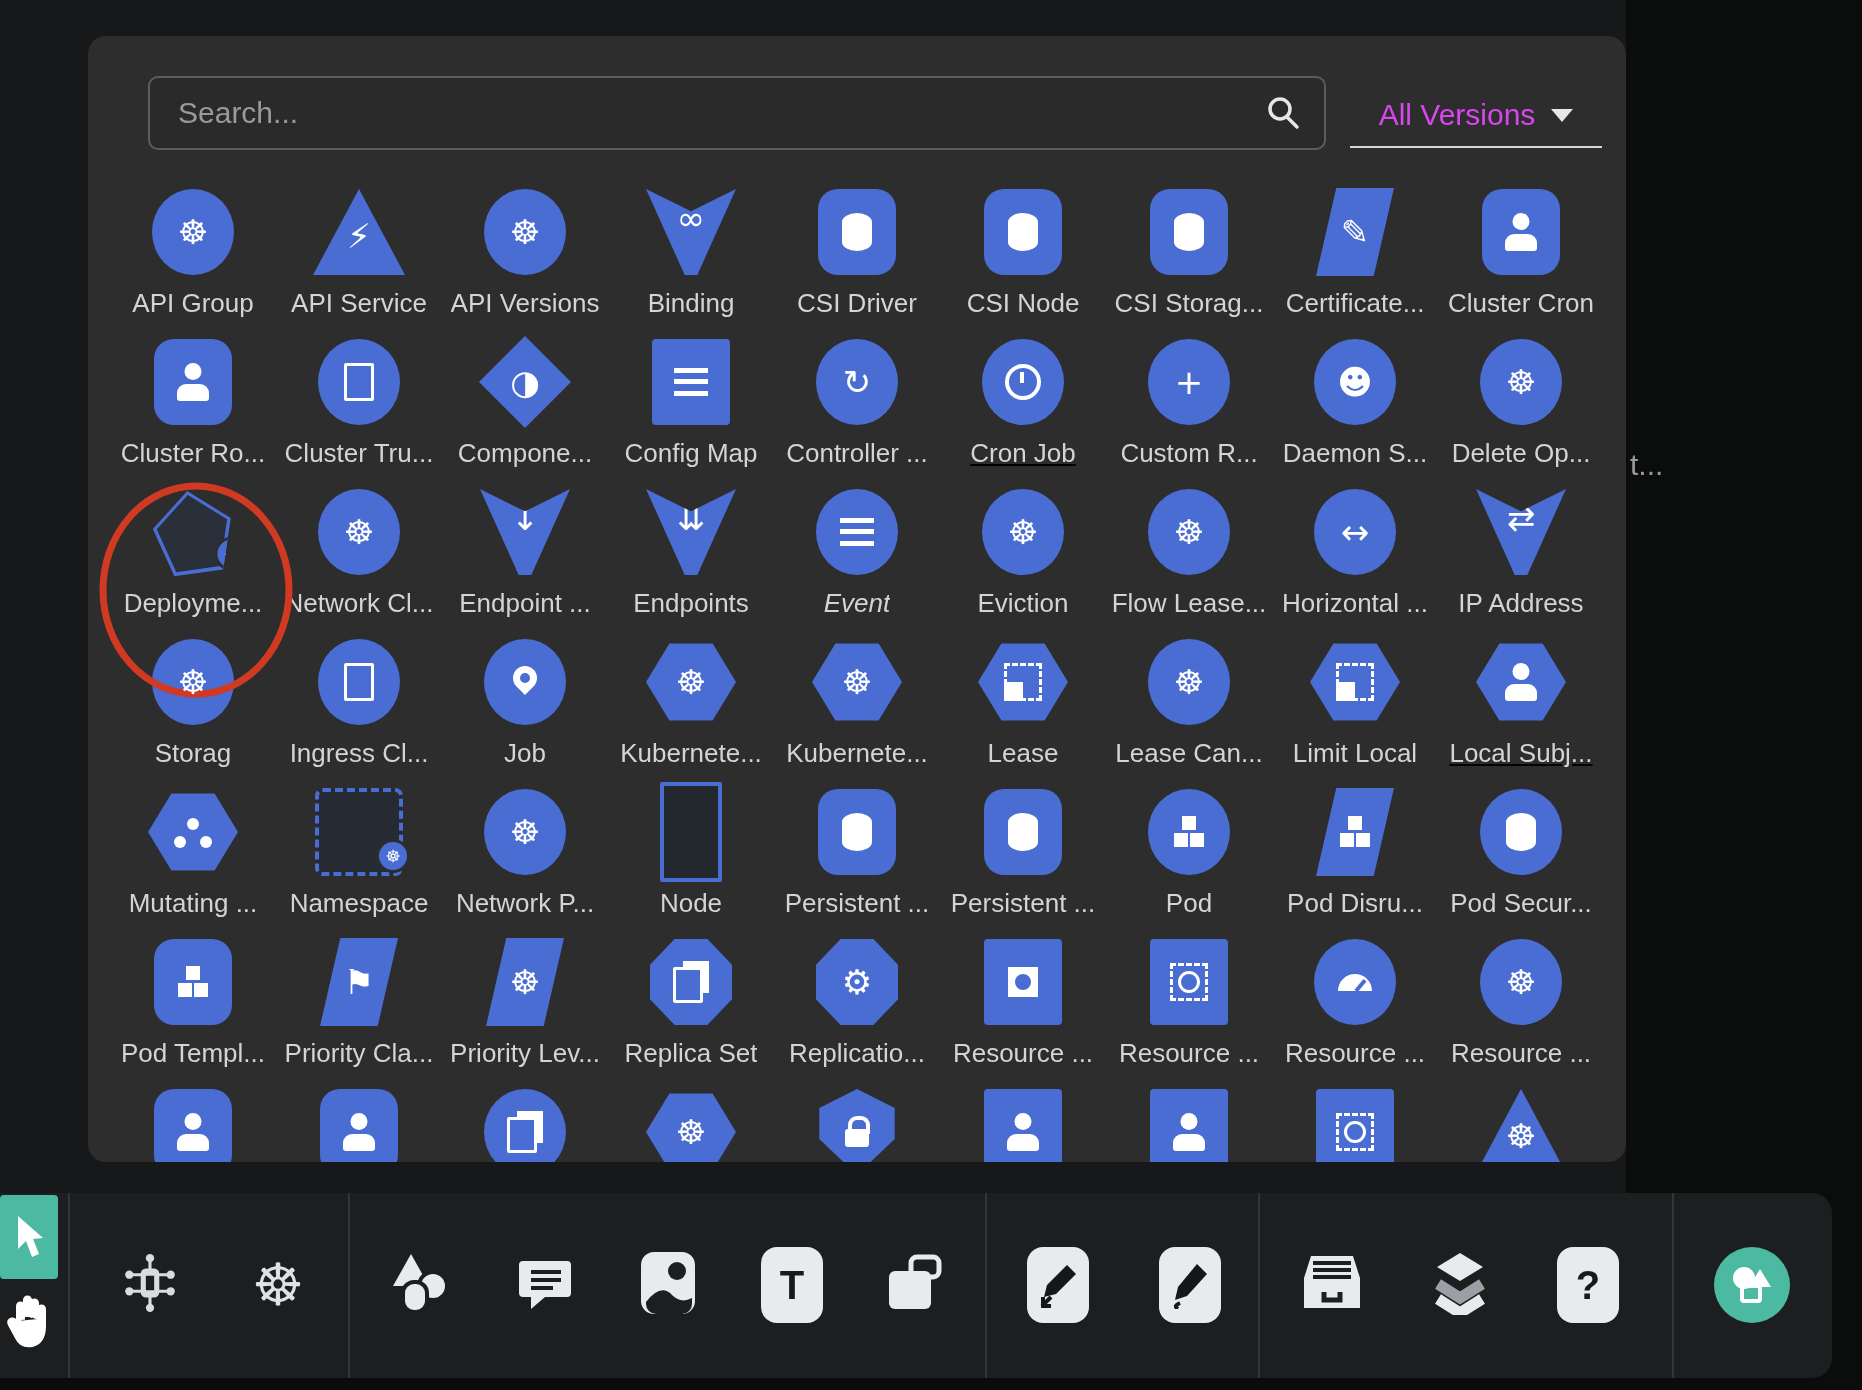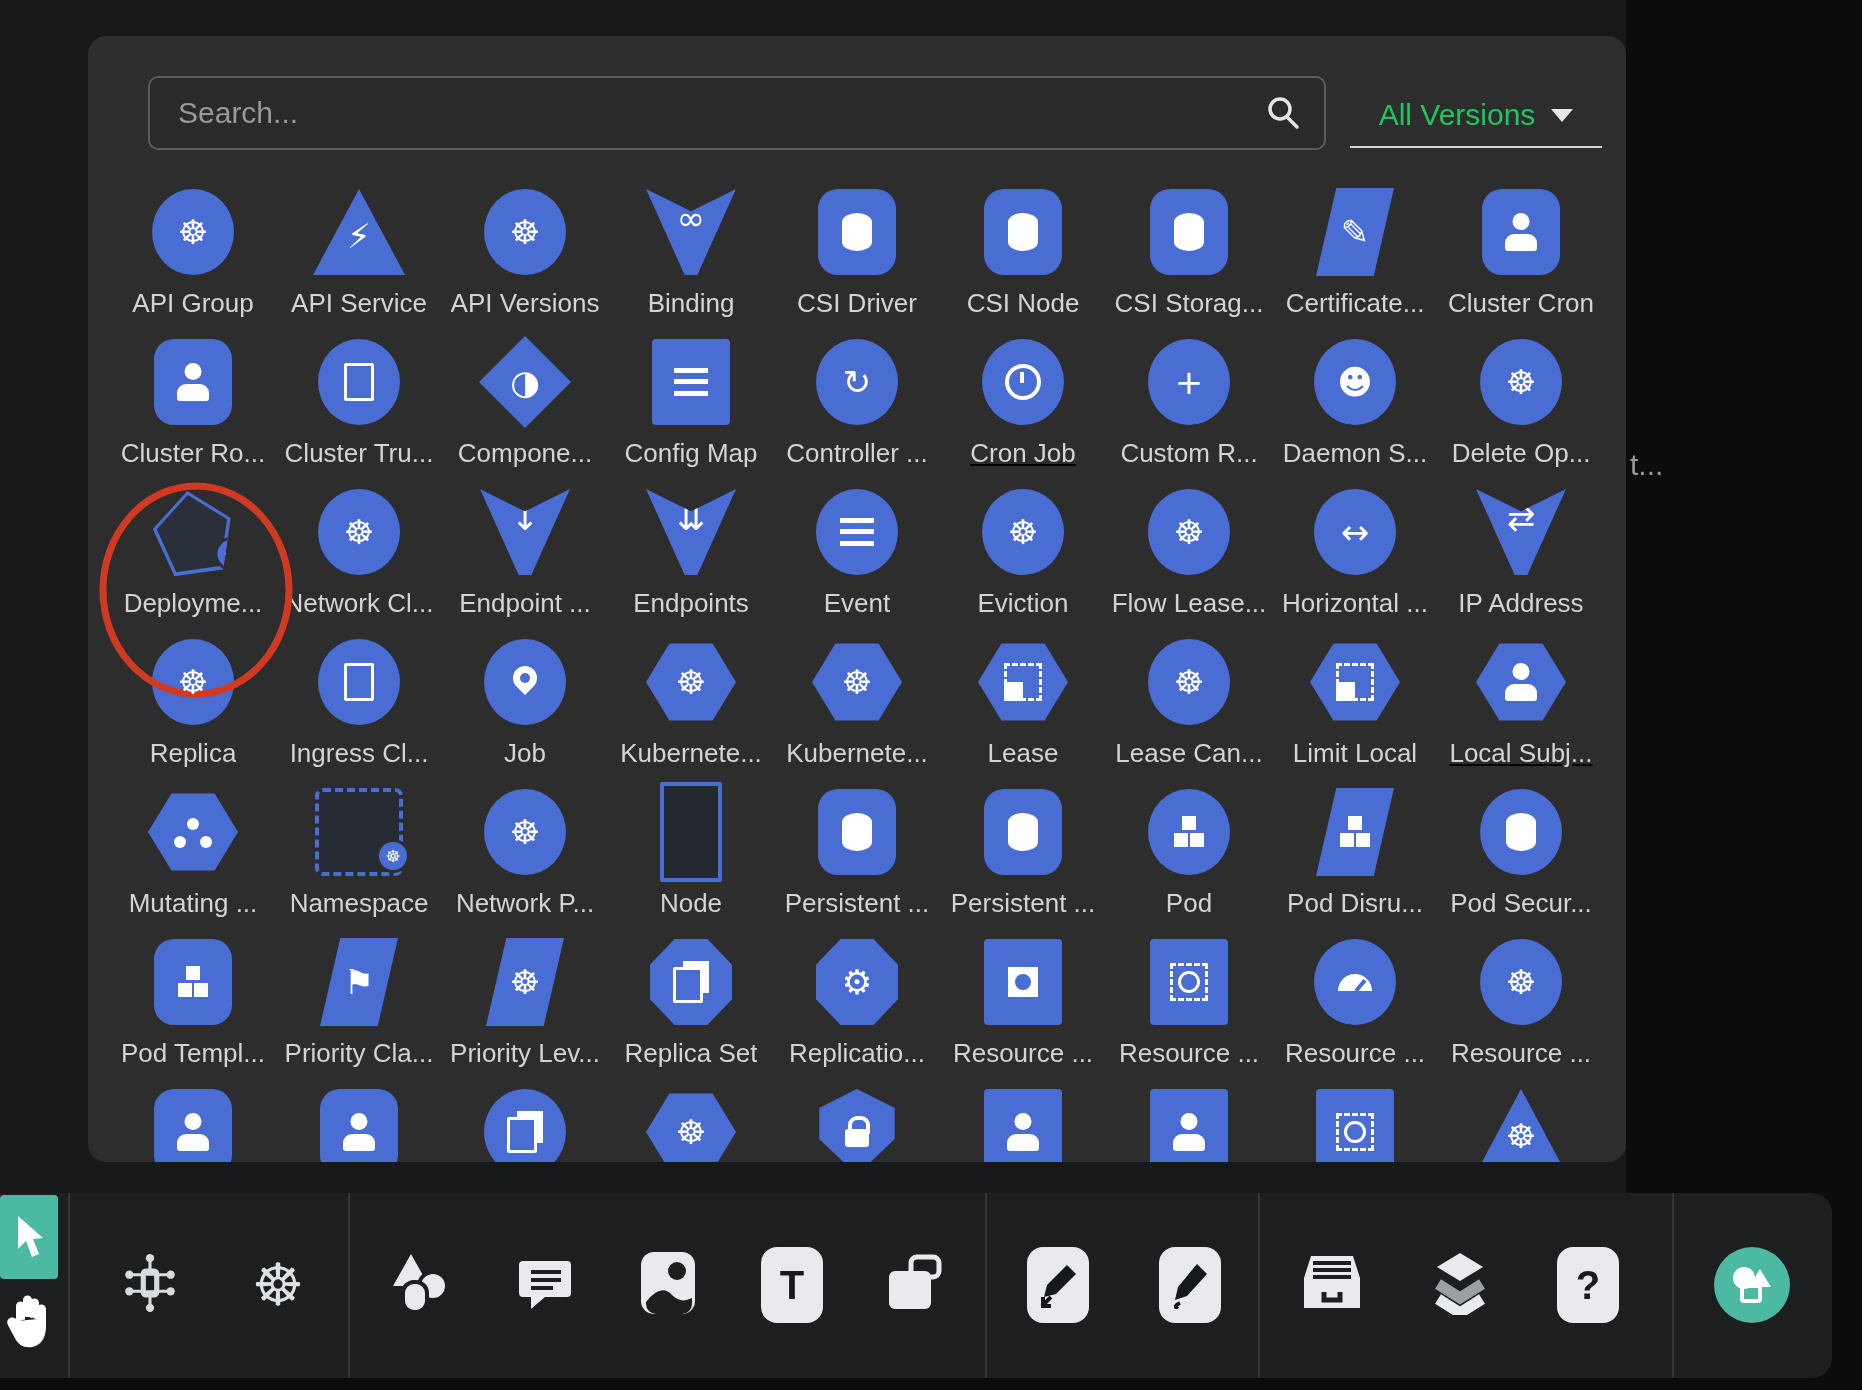--- a/index.html
+++ b/index.html
@@ -12,21 +12,21 @@
   .modal{position:absolute;left:88px;top:36px;width:1538px;height:1126px;
          background:#2d2d2d;border-radius:18px;overflow:hidden;}
   .search-wrap{position:absolute;left:60px;top:40px;width:1174px;height:70px;
          border:2px solid #5c5c5c;border-radius:10px;background:#2a2a2a;}
   .search-wrap input{position:absolute;inset:0;background:transparent;border:none;outline:none;
          color:#cfcfcf;font-size:30px;padding:0 80px 0 28px;font-family:inherit;width:100%;box-sizing:border-box;}
   .search-wrap input::placeholder{color:#9a9a9a;}
   .search-ico{position:absolute;right:22px;top:16px;}
   .version-dd{position:absolute;left:1262px;top:48px;width:252px;height:62px;
          border-bottom:2px solid #d6d6d6;display:flex;align-items:center;justify-content:center;gap:16px;
-         color:#22c55e;font-size:30px;cursor:pointer;}
+         color:#d946ef;font-size:30px;cursor:pointer;}
   .caret{width:0;height:0;border-left:11px solid transparent;border-right:11px solid transparent;
          border-top:13px solid #e8e8e8;}
 
   
   .grid{position:absolute;left:0;top:0;width:100%;height:100%;}
   .cell{position:absolute;width:166px;height:146px;display:flex;flex-direction:column;align-items:center;cursor:pointer;}
   .icobox{height:104px;display:flex;align-items:center;justify-content:center;}
   .cell .lbl{margin-top:4px;color:#d4d4d4;font-size:26px;white-space:nowrap;max-width:170px;overflow:hidden;}
 
   .shp{--blue:#4a6dd3;position:relative;width:82px;height:86px;background:var(--blue);
@@ -296,21 +296,21 @@
         <div class="lbl">Endpoint ...</div>
       </div>
       <div class="cell" style="left: 520px; top: 444px;">
         <div class="icobox">
           <div class="shp vee">
             <div class="g">⇊</div>
           </div>
         </div>
         <div class="lbl">Endpoints</div>
       </div>
-      <div class="cell" style="left: 686px; top: 444px;">
+      <div class="cell" style="left: 686px; top: 444px; font-style: italic;">
         <div class="icobox">
           <div class="shp circle">
             <div class="g p-list"></div>
           </div>
         </div>
         <div class="lbl">Event</div>
       </div>
       <div class="cell" style="left: 852px; top: 444px;">
         <div class="icobox">
           <div class="shp circle">
@@ -342,21 +342,21 @@
           </div>
         </div>
         <div class="lbl">IP Address</div>
       </div>
       <div class="cell" style="left: 22px; top: 594px;">
         <div class="icobox">
           <div class="shp circle">
             <div class="g">☸</div>
           </div>
         </div>
-        <div class="lbl">Replica</div>
+        <div class="lbl">Storag</div>
       </div>
       <div class="cell" style="left: 188px; top: 594px;">
         <div class="icobox">
           <div class="shp circle">
             <div class="g p-doc"></div>
           </div>
         </div>
         <div class="lbl">Ingress Cl...</div>
       </div>
       <div class="cell" style="left: 354px; top: 594px;">

